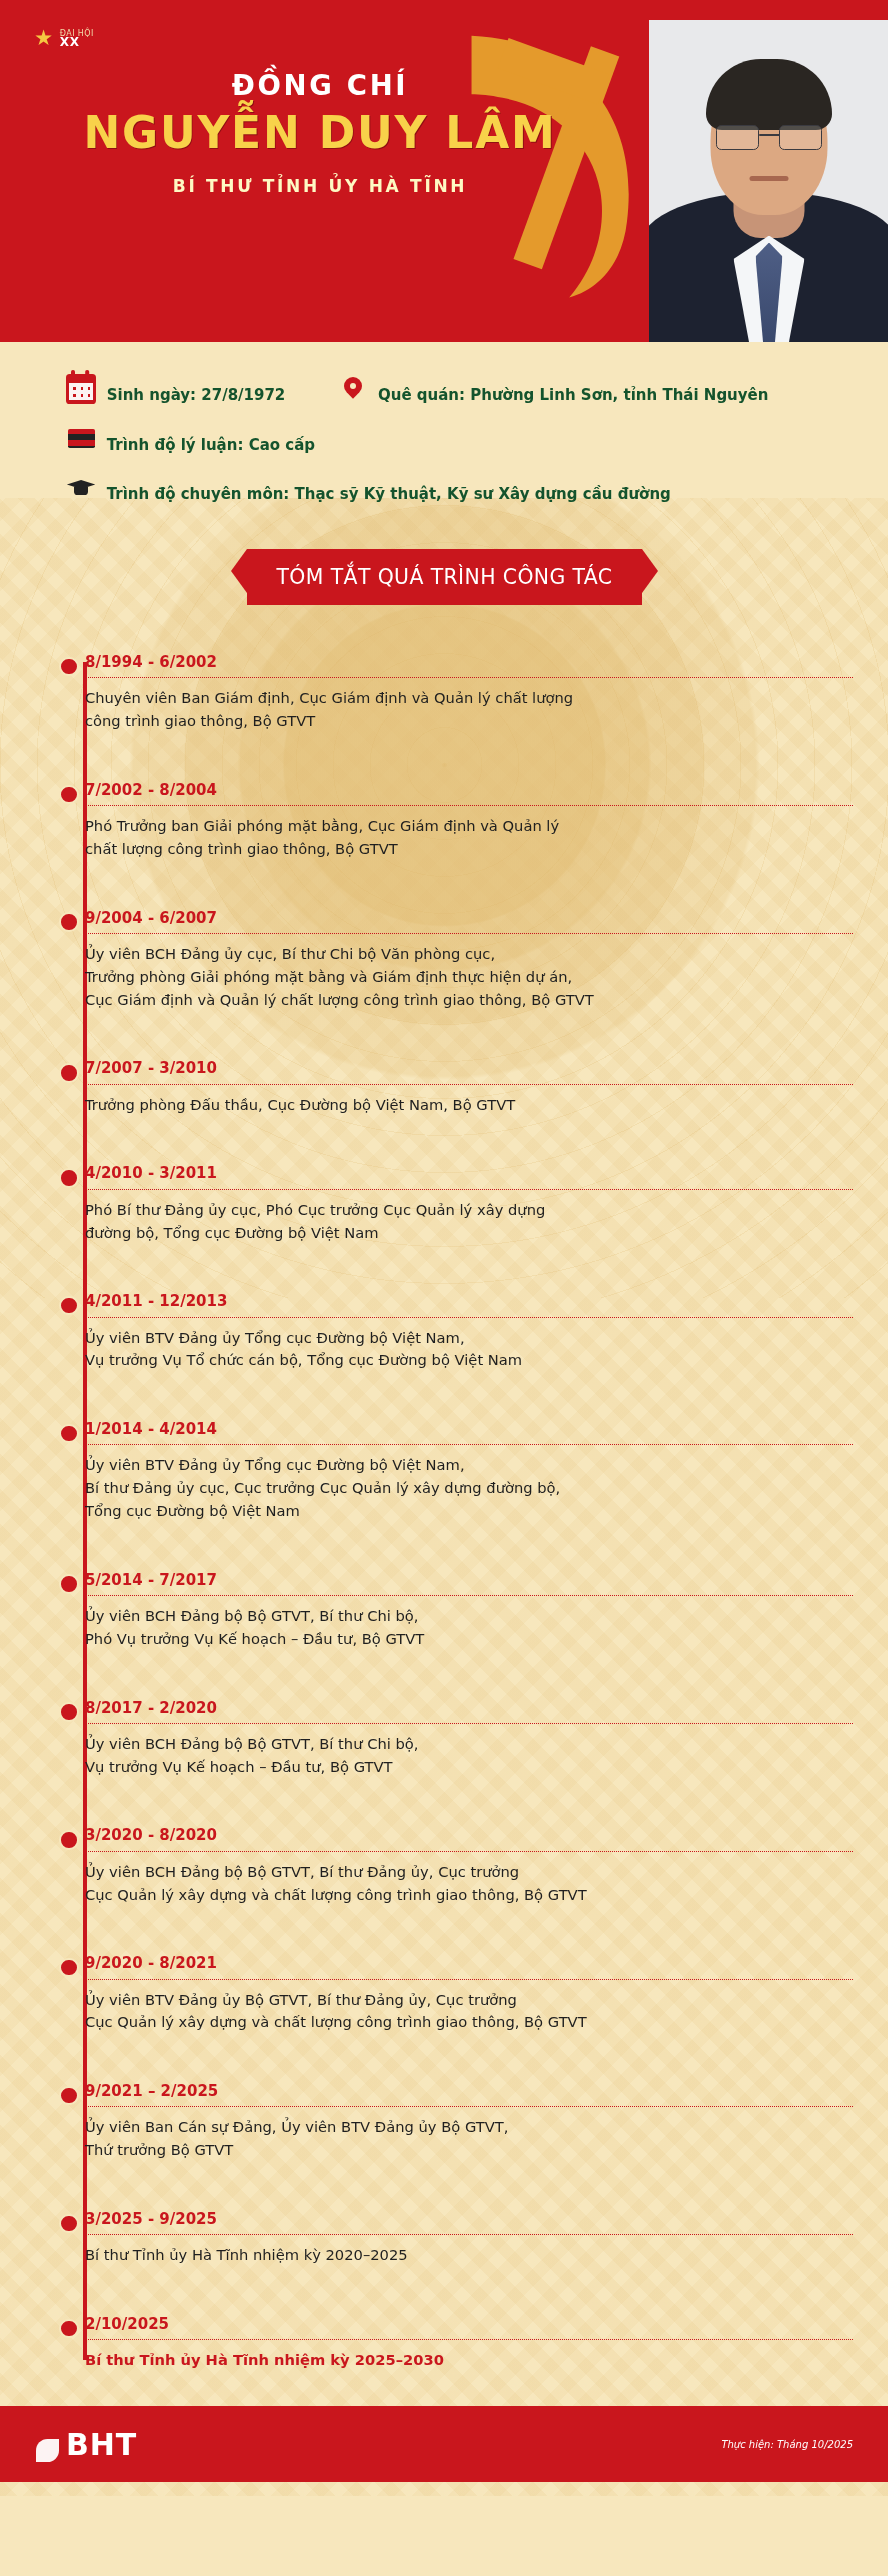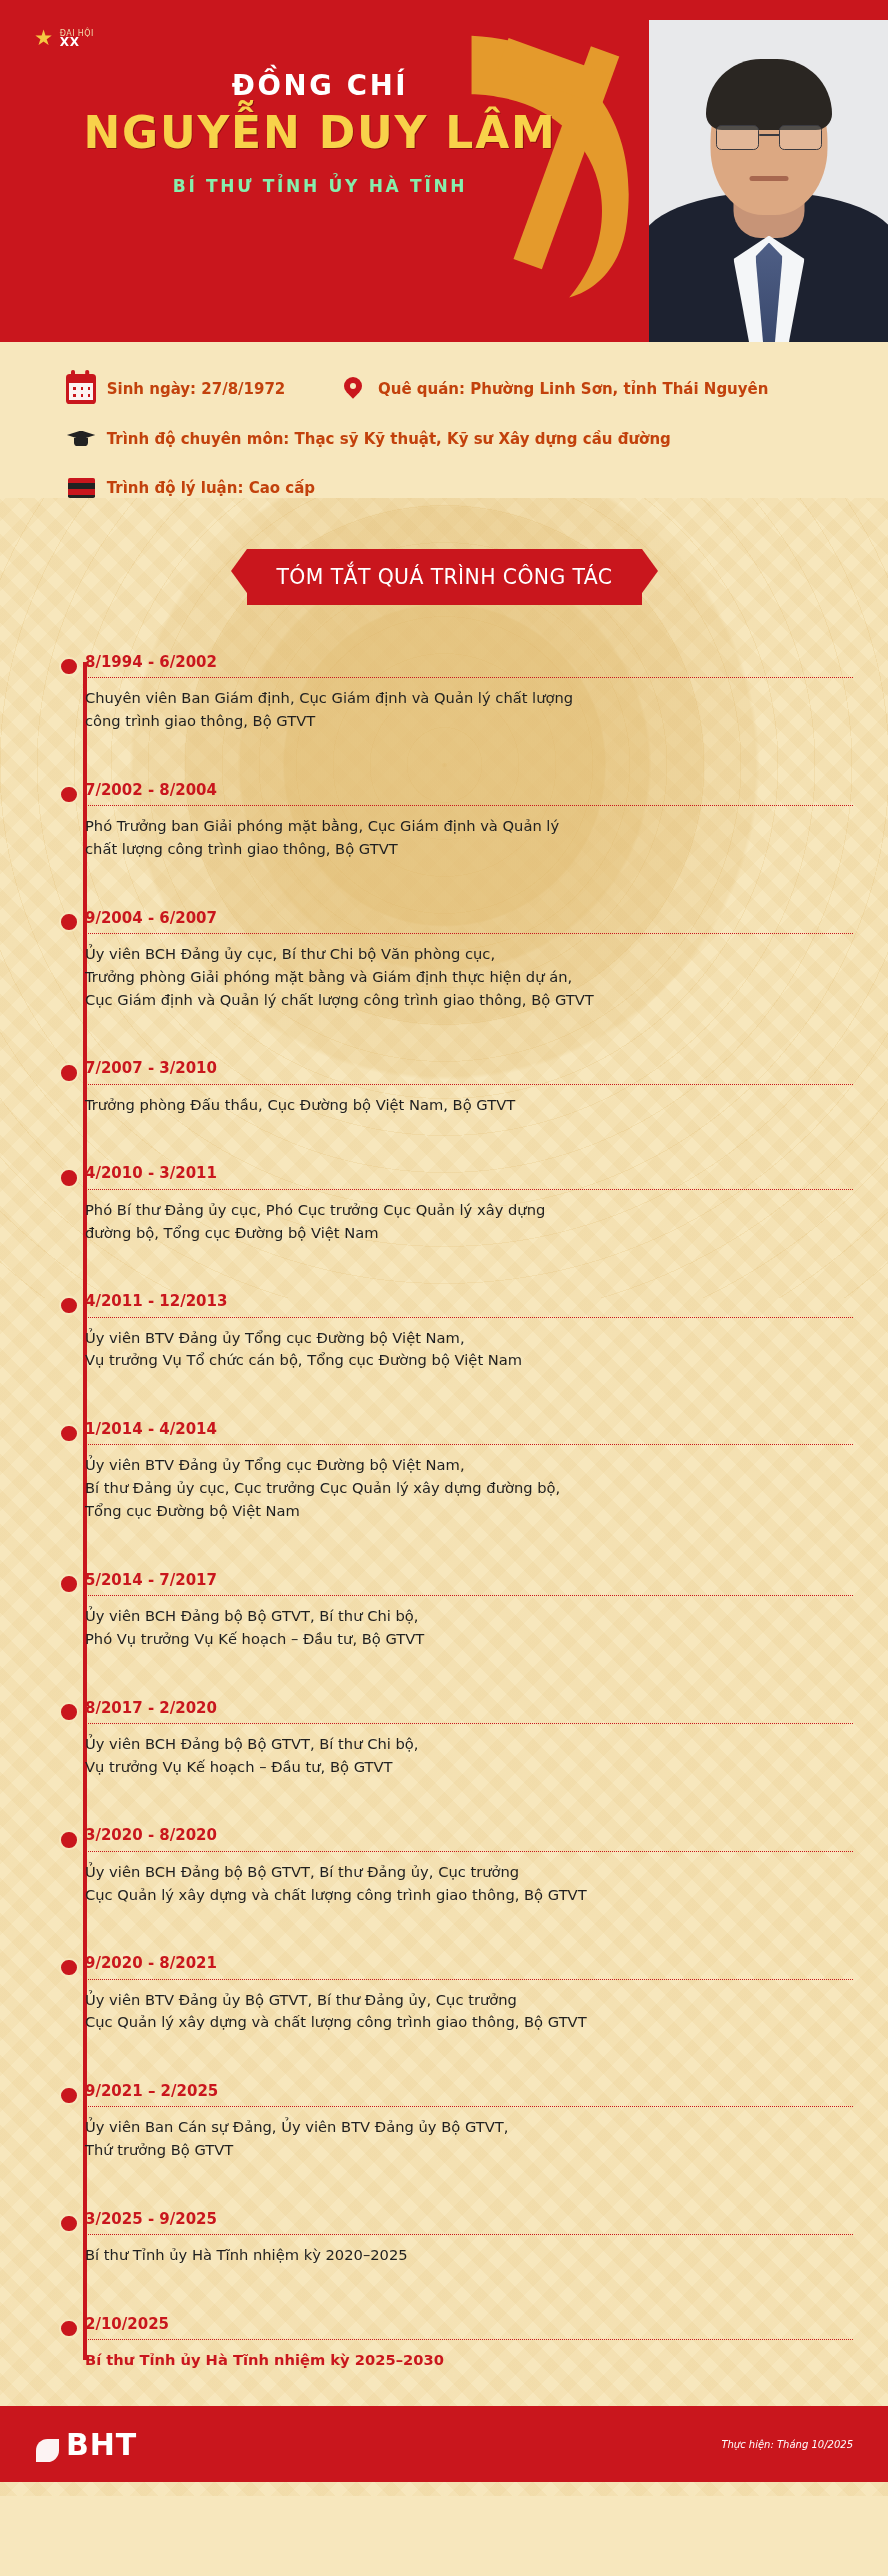--- a/index.html
+++ b/index.html
@@ -87,21 +87,21 @@
   }
   .t-name{
     color:#f8d24a;
     font-size:44px;
     font-weight:bold;
     letter-spacing:1.8px;
     margin-top:6px;
     text-shadow:0.9px 0.9px 0 #8f0f13;
   }
   .t-role{
-    color:#86efac;
+    color:#fef9c3;
     font-size:17px;
     font-weight:bold;
     letter-spacing:2.7px;
     margin-top:18px;
   }
   .portrait{
     position:absolute;
     right:0;top:19.5px;
     width:240px;height:323px;
     background:linear-gradient(#ffffff,#efefef);
@@ -164,24 +164,24 @@
     transform:translateX(-50%);
     background:#a7674f;border-radius:3.6px;
   }
 
   
   .info{
     position:relative;
     padding:32px 0 3.6px 66px;
   }
   .info-row{
-    display:flex;align-items:center;
+    display:flex;align-items:flex-end;
     margin-bottom:19.5px;
     font-size:15px;
-    color:#c2410c;
+    color:#14532d;
   }
   .info-row .txt{font-weight:bold;}
   .info-ic{
     width:30px;height:30px;margin-right:10.7px;
     flex:0 0 30px;
     position:relative;
   }
   .sep{display:inline-block;width:52px;}
 
   
@@ -361,27 +361,27 @@
 
     <div class="info-row">
       <span class="info-ic ic-cal"></span>
       <span class="txt">Sinh ngày: 27/8/1972</span>
       <span class="sep"></span>
       <span class="info-ic ic-pin"></span>
       <span class="txt">Quê quán: Phường Linh Sơn, tỉnh Thái Nguyên</span>
     </div>
 
     <div class="info-row">
+      <span class="info-ic ic-book"></span>
+      <span class="txt">Trình độ lý luận: Cao cấp</span>
+    </div>
+
+    <div class="info-row">
       <span class="info-ic ic-cap"></span>
       <span class="txt">Trình độ chuyên môn: Thạc sỹ Kỹ thuật, Kỹ sư Xây dựng cầu đường</span>
-    </div>
-
-    <div class="info-row">
-      <span class="info-ic ic-book"></span>
-      <span class="txt">Trình độ lý luận: Cao cấp</span>
     </div>
   </div>
 
   <div class="banner-wrap">
     <div class="banner">TÓM TẮT QUÁ TRÌNH CÔNG TÁC</div>
   </div>
 
   <div class="timeline">
     <div class="tl-line"></div>
 

